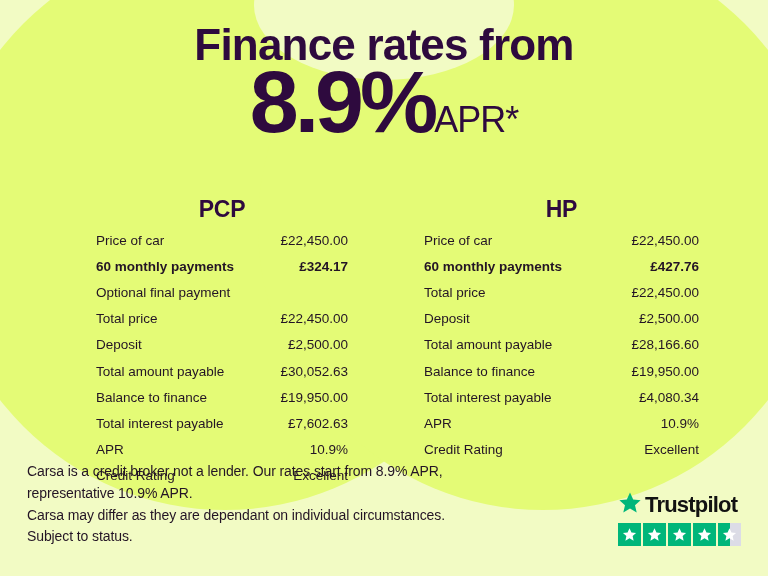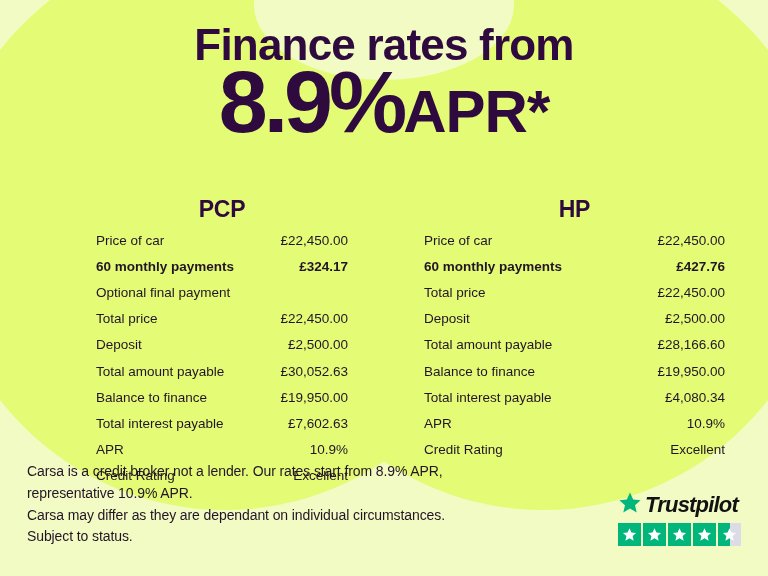--- a/index.html
+++ b/index.html
@@ -67,38 +67,38 @@
     white-space:nowrap;
     line-height:1;
   }
   .rate-big{
     font-size:88px;
     font-weight:bold;
     letter-spacing:-4px;
     vertical-align:baseline;
   }
   .rate-small{
-    font-size:60px;
-    font-weight:bold;
+    font-size:36px;
+    font-weight:normal;
     letter-spacing:-1px;
     vertical-align:baseline;
   }
 
   
   .tables{
     position:absolute;
     top:196px; left:0; right:0;
     display:flex;
   }
   .col{
     flex:1 1 50%;
     padding:0 26px;
   }
   .col-pcp{ padding-left:96px; padding-right:36px; }
-  .col-hp { padding-left:40px;  padding-right:43px; }
+  .col-hp { padding-left:40px;  padding-right:69px; }
 
   .col-title{
     text-align:center;
     font-size:23px;
     font-weight:bold;
     color:#2E0A3E;
     margin-bottom:4px;
     letter-spacing:-0.3px;
   }
 
@@ -129,21 +129,20 @@
   .trustpilot{
     position:absolute;
     right:20px; bottom:30px;
     width:130px;
   }
   .tp-word{
     display:flex;
     align-items:center;
     gap:3px;
     margin-bottom:4px;
-    font-style:italic;
   }
   .tp-word-text{
     font-size:22px;
     font-weight:bold;
     color:#121212;
     letter-spacing:-0.8px;
     line-height:1;
   }
   .tp-stars{
     display:flex;

